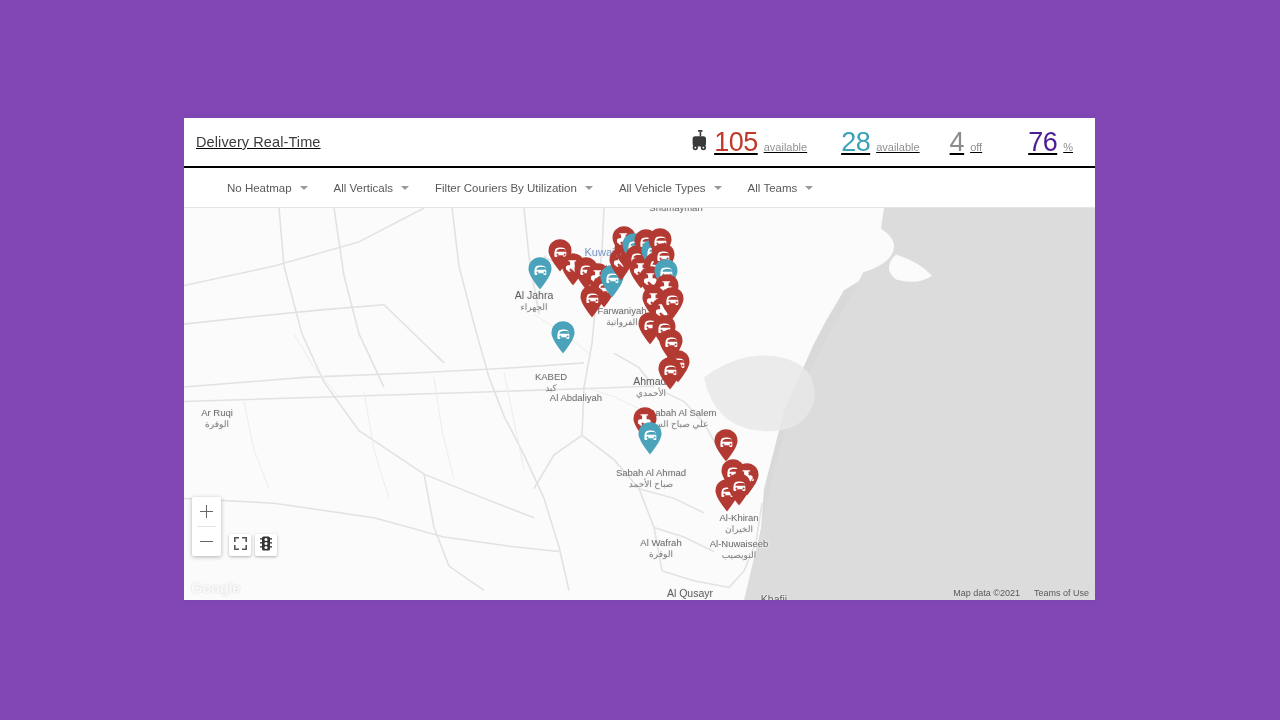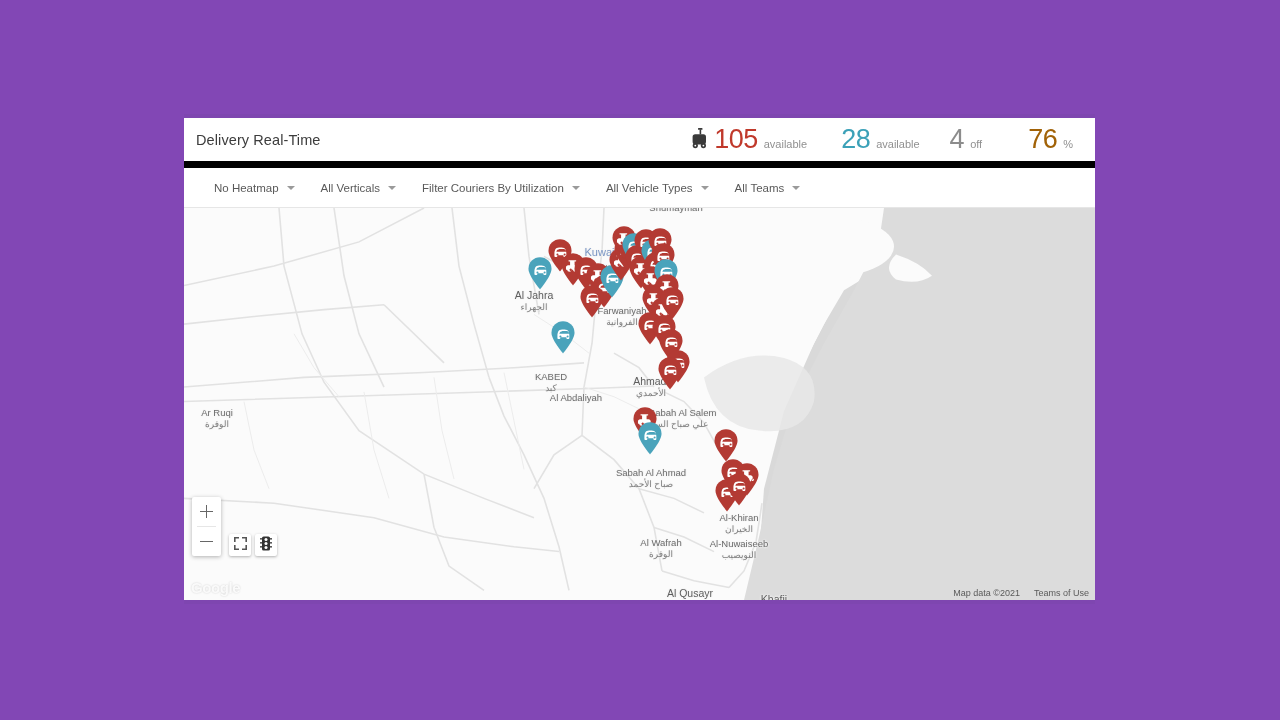--- a/index.html
+++ b/index.html
@@ -17,25 +17,26 @@
     border-top: 4px solid #7e46b0;
     border-bottom: 4px solid #7e46b0;
     display: flex;
     flex-direction: column;
     overflow: hidden;
   }
   
   .header {
     height: 50px;
     flex: 0 0 50px;
-    border-bottom: 7px solid #000000;
+    border-bottom: 2px solid #000000;
     display: flex;
     align-items: center;
     padding: 0 12px 0 12px;
     background: #fff;
+    text-decoration: underline;
   }
   .page-title {
     font-size: 14.5px;
     color: #3c3c3c;
     letter-spacing: .1px;
   }
   .stats {
     margin-left: auto;
     display: flex;
     align-items: baseline;
@@ -49,37 +50,37 @@
     display: block;
   }
   .stat-num {
     font-size: 27px;
     font-weight: 400;
     letter-spacing: -0.5px;
   }
   .stat-num.delivering { color: #c0392b; }
   .stat-num.available  { color: #3ba1b8; }
   .stat-num.off        { color: #8c8c8c; }
-  .stat-num.pct        { color: #a16207; }
+  .stat-num.pct        { color: #4c1d95; }
   .stat-label {
     font-size: 11px;
     color: #909090;
     margin-left: 6px;
   }
   .gap-lg { width: 34px; }
   .gap-md { width: 30px; }
   .gap-xl { width: 46px; }
   
   .filterbar {
     height: 40px;
     flex: 0 0 40px;
     border-bottom: 1px solid #e6e6e6;
     display: flex;
     align-items: center;
-    padding-left: 30px;
+    padding-left: 43px;
     background: #fff;
   }
   .filter {
     display: flex;
     align-items: center;
     margin-right: 26px;
     cursor: pointer;
   }
   .filter-label {
     font-size: 11.5px;

